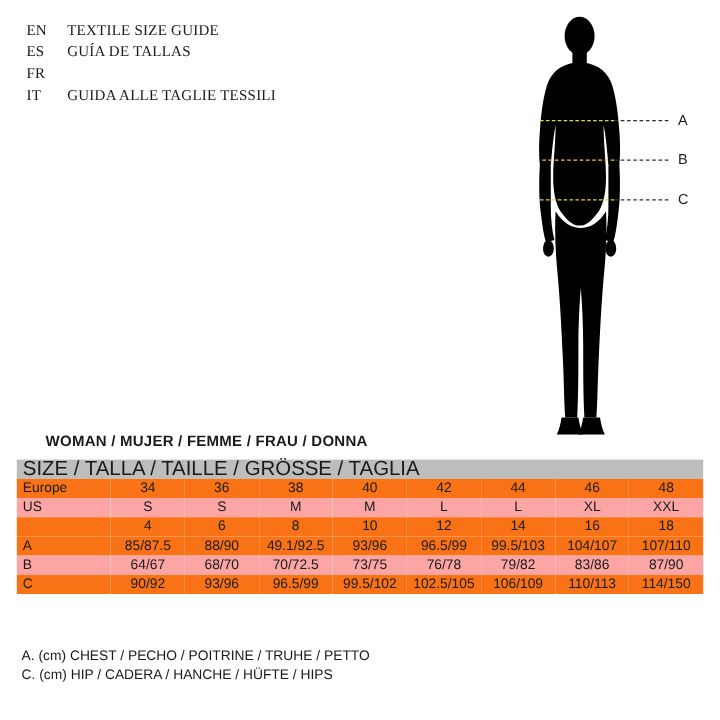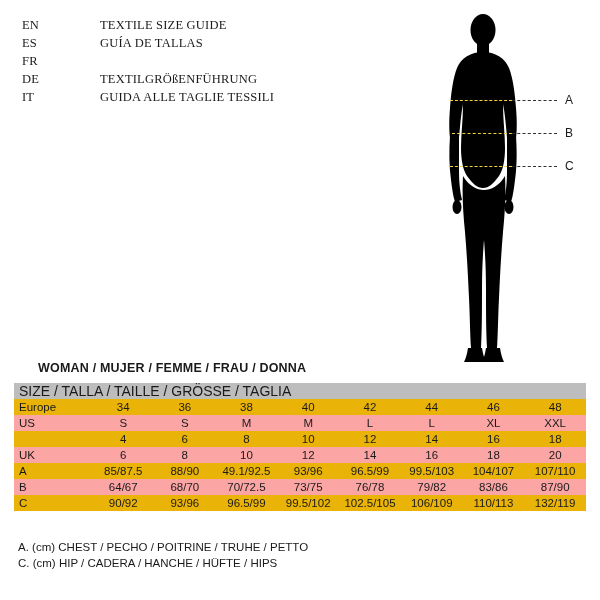--- a/index.html
+++ b/index.html
@@ -33,21 +33,20 @@
     font-family: Liberation Serif, serif;
   }
   .lang-code {
     width: 34px;
     flex: 0 0 34px;
     color: #1a1a1a;
   }
   .lang-text {
     color: #1a1a1a;
     white-space: nowrap;
-    margin-left: 44px;
   }
 
   
   #figure-wrap {
     position: absolute;
     left: 405px;
     top: 8px;
     width: 190px;
     height: 370px;
   }
@@ -93,27 +92,27 @@
     height: 16px;
     line-height: 16px;
     font-weight: normal;
     text-align: center;
     color: #1a1a1a;
   }
   #size-table th.hdr-cell {
     text-align: left;
     padding-left: 5px;
     font-weight: normal;
-    font-size: 14px;
+    font-size: 17px;
   }
   #size-table tr.header-row {
     background: #bdbdbd;
   }
   #size-table tr.band {
-    background: #eab308;
+    background: #f97316;
   }
   #size-table tr.plain {
     background: #fca5a5;
   }
   #size-table td.rowlabel {
     text-align: left;
     padding-left: 5px;
     width: 74px;
   }
 
@@ -136,24 +135,20 @@
   <div class="lang-row">
     <span class="lang-code">EN</span>
     <span class="lang-text">TEXTILE SIZE GUIDE</span>
   </div>
   <div class="lang-row">
     <span class="lang-code">ES</span>
     <span class="lang-text">GUÍA DE TALLAS</span>
   </div>
   <div class="lang-row">
     <span class="lang-code">FR</span>
-  </div>
-  <div class="lang-row">
-    <span class="lang-code">DE</span>
-    <span class="lang-text">TEXTILGRÖßENFÜHRUNG</span>
   </div>
   <div class="lang-row">
     <span class="lang-code">IT</span>
     <span class="lang-text">GUIDA ALLE TAGLIE TESSILI</span>
   </div>
 </div>
 
 <div id="figure-wrap">
   <svg id="figure-svg" width="190" height="370" viewBox="0 0 190 370">
     <g fill="#000000">
@@ -267,31 +262,20 @@
       <td class="rowlabel"></td>
       <td>4</td>
       <td>6</td>
       <td>8</td>
       <td>10</td>
       <td>12</td>
       <td>14</td>
       <td>16</td>
       <td>18</td>
     </tr>
-    <tr class="plain">
-      <td class="rowlabel">UK</td>
-      <td>6</td>
-      <td>8</td>
-      <td>10</td>
-      <td>12</td>
-      <td>14</td>
-      <td>16</td>
-      <td>18</td>
-      <td>20</td>
-    </tr>
     <tr class="band">
       <td class="rowlabel">A</td>
       <td>85/87.5</td>
       <td>88/90</td>
       <td>49.1/92.5</td>
       <td>93/96</td>
       <td>96.5/99</td>
       <td>99.5/103</td>
       <td>104/107</td>
       <td>107/110</td>
@@ -309,21 +293,21 @@
     </tr>
     <tr class="band">
       <td class="rowlabel">C</td>
       <td>90/92</td>
       <td>93/96</td>
       <td>96.5/99</td>
       <td>99.5/102</td>
       <td>102.5/105</td>
       <td>106/109</td>
       <td>110/113</td>
-      <td>132/119</td>
+      <td>114/150</td>
     </tr>
   </tbody>
 </table>
 
 <div id="notes">
   <div class="note-row">
     <span class="note-key">A. (cm)</span>
     <span>CHEST / PECHO / POITRINE / TRUHE / PETTO</span>
   </div>
   <div class="note-row">

